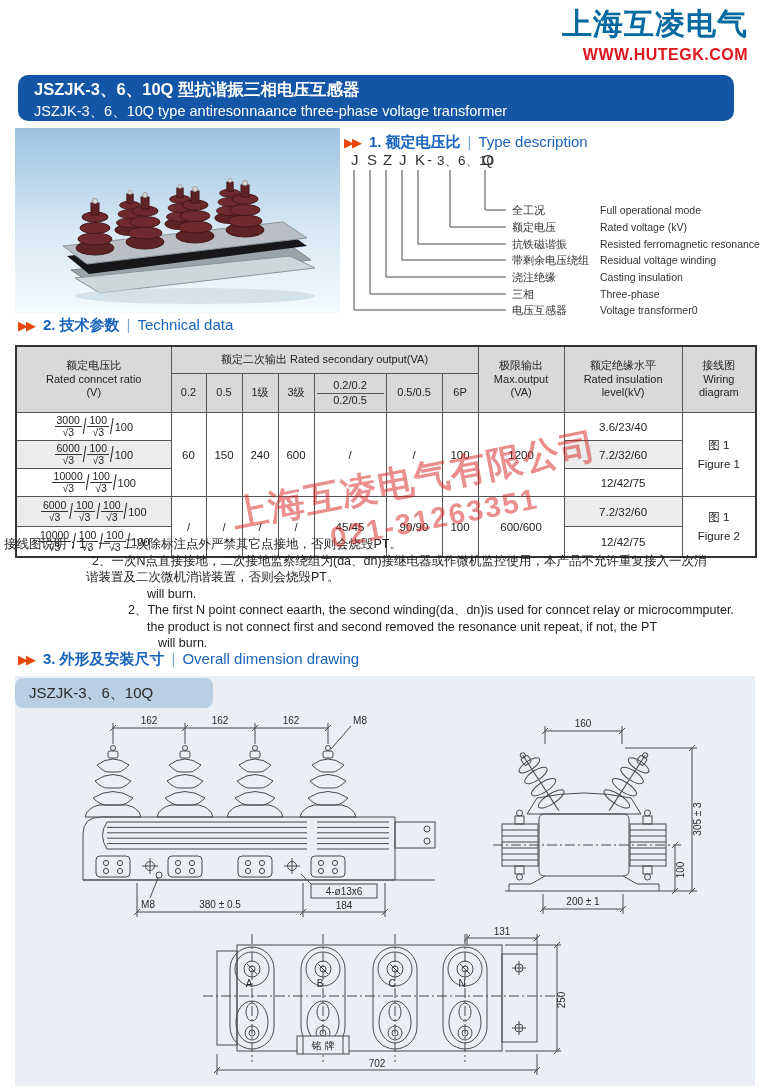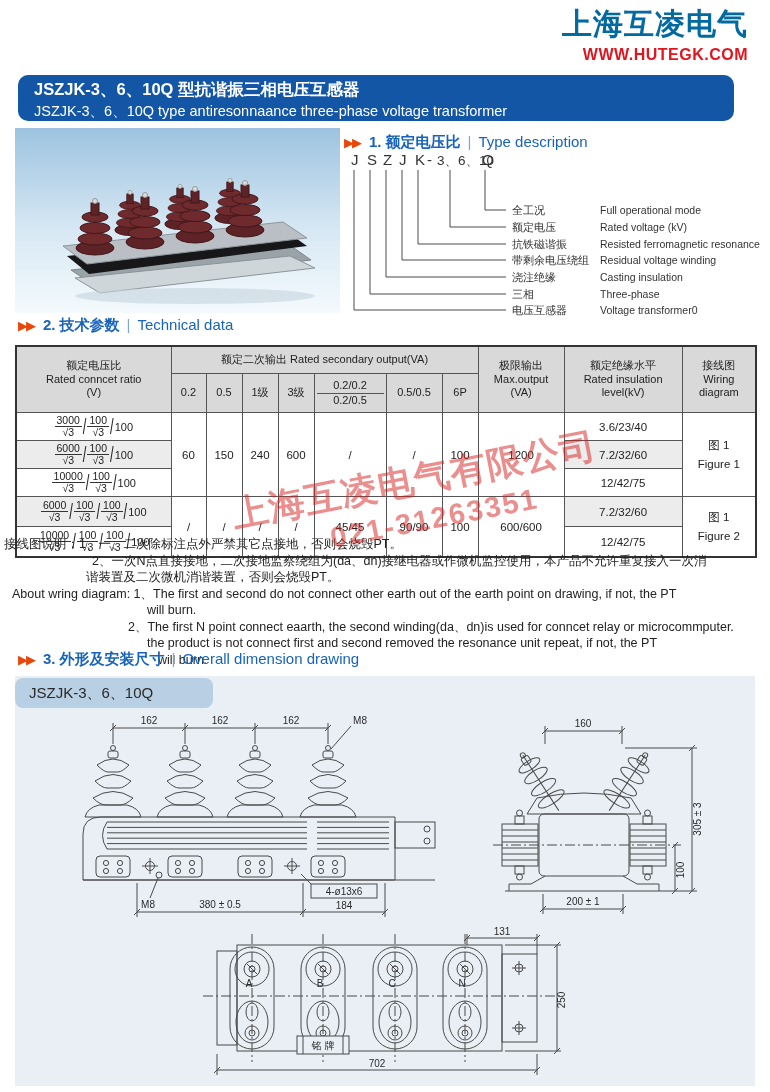--- a/index.html
+++ b/index.html
@@ -274,21 +274,20 @@
 
   <div class="watermark">
     <div class="wm1">上海互凌电气有限公司</div>
     <div class="wm2">021-31263351</div>
   </div>
 
   <div class="notes">
     <div class="nz1">接线图说明：1、一、二次除标注点外严禁其它点接地，否则会烧毁PT。</div>
     <div class="nz2">2、一次N点直接接地，二次接地监察绕组为(da、dn)接继电器或作微机监控使用，本产品不允许重复接入一次消</div>
     <div class="nz3">谐装置及二次微机消谐装置，否则会烧毁PT。</div>
-    <div class="ne1">About wring diagram: 1、The first and second do not connect other earth out of the earth point on drawing, if not, the PT</div>
     <div class="ne2">will burn.</div>
     <div class="ne3">2、The first N point connect eaarth, the second winding(da、dn)is used for conncet relay or microcommputer.</div>
     <div class="ne4">the product is not connect first and second removed the resonance unit repeat, if not, the PT</div>
     <div class="ne5">will burn.</div>
   </div>
 
   <div class="sec-head" style="left:18px;top:650px">
     <span class="arrows">▶▶</span><span class="sec-num">3.</span><span class="sec-zh">外形及安装尺寸</span><span class="sec-div">|</span><span class="sec-en">Overall dimension drawing</span>
   </div>
 

